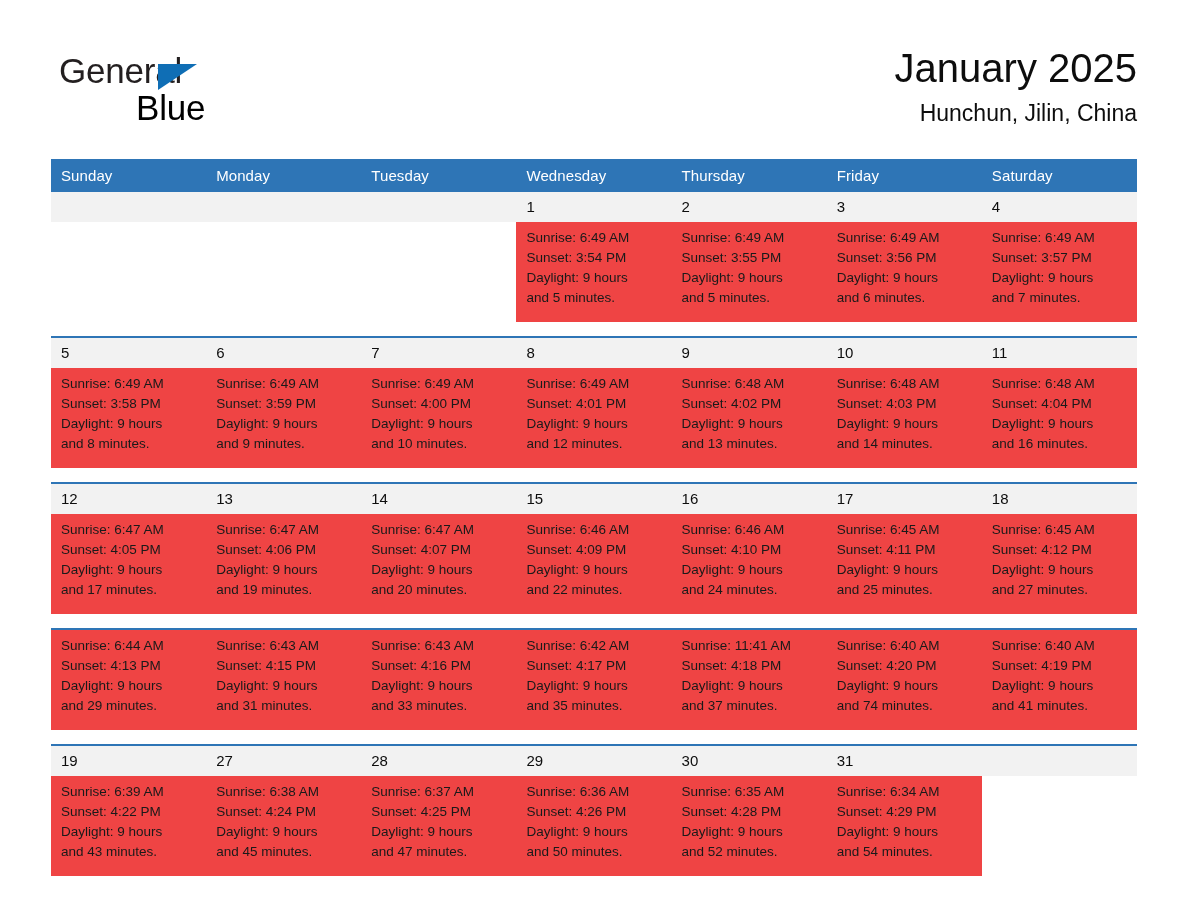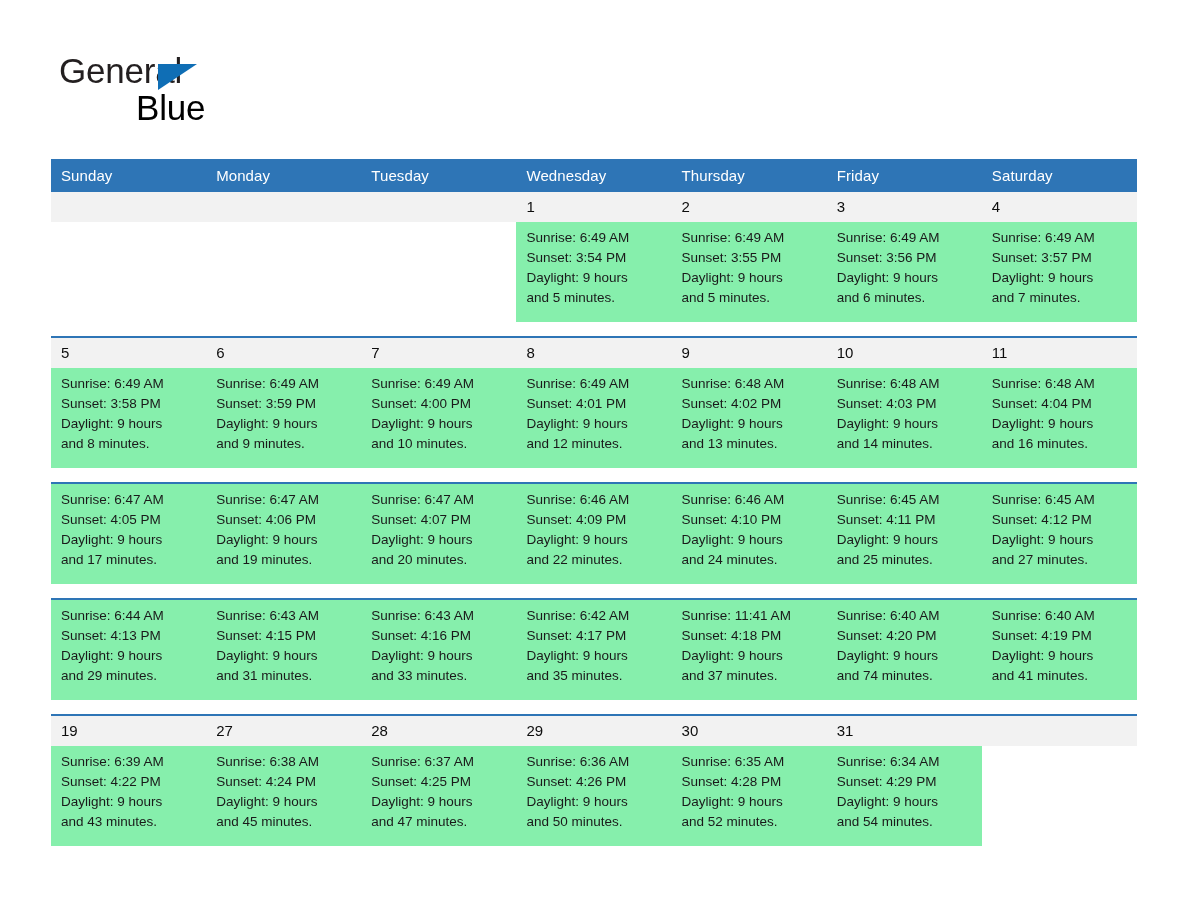--- a/index.html
+++ b/index.html
@@ -135,21 +135,21 @@
     font-size: 15px;
     color: #0d0d0d;
     padding: 5px 0 6px 10px;
     height: 19px;
     vertical-align: top;
     line-height: 19px;
   }
   td.daynum.empty { background: #f2f2f2; }
 
   td.dayinfo {
-    background: #86efac;
+    background: #ef4444;
     font-size: 13.5px;
     color: #1a1a1a;
     padding: 6px 8px 0 10px;
     vertical-align: top;
     height: 94px;
     line-height: 20px;
   }
   td.dayinfo div { white-space: nowrap; }
   td.dayinfo.empty { background: #ffffff; }
 </style>
@@ -159,20 +159,24 @@
 <div class="page">
 
   <div class="header">
 
     <div class="brand">
       <span class="brand-general">General</span>
       <span class="brand-tri"></span>
       <span class="brand-blue">Blue</span>
     </div>
 
+    <div class="titles">
+      <div class="month-title">January 2025</div>
+      <div class="location-title">Hunchun, Jilin, China</div>
+    </div>
 
   </div>
 
   <table class="calendar">
     <colgroup>
       <col>
         <col>
         <col>
         <col>
         <col>
@@ -307,20 +311,29 @@
         </tr>
         <tr class="week-gap">
           <td colspan="7"></td>
         </tr>
         <tr class="week-sep">
           <td colspan="7">
             <div class="rule"></div>
           </td>
         </tr>
         <tr>
+          <td class="daynum">12</td>
+          <td class="daynum">13</td>
+          <td class="daynum">14</td>
+          <td class="daynum">15</td>
+          <td class="daynum">16</td>
+          <td class="daynum">17</td>
+          <td class="daynum">18</td>
+        </tr>
+        <tr>
           <td class="dayinfo">
             <div>Sunrise: 6:47 AM</div>
             <div>Sunset: 4:05 PM</div>
             <div>Daylight: 9 hours</div>
             <div>and 17 minutes.</div>
           </td>
           <td class="dayinfo">
             <div>Sunrise: 6:47 AM</div>
             <div>Sunset: 4:06 PM</div>
             <div>Daylight: 9 hours</div>

